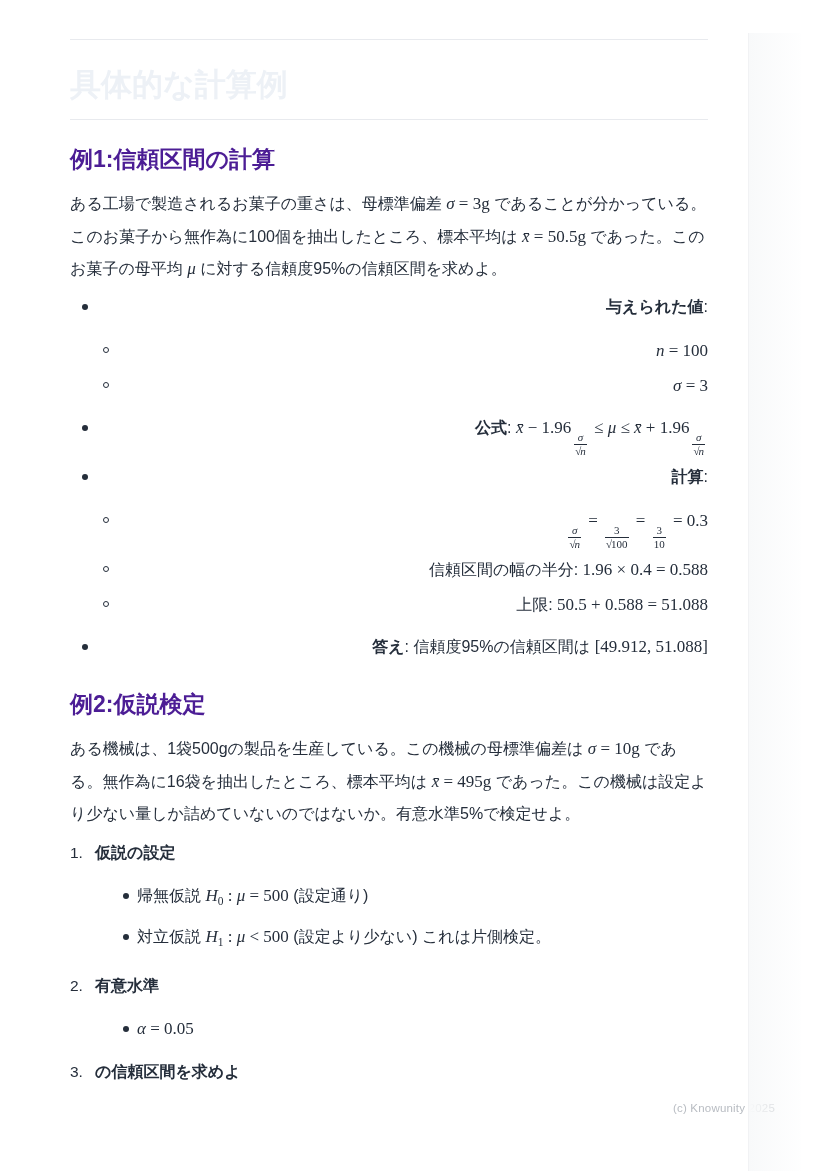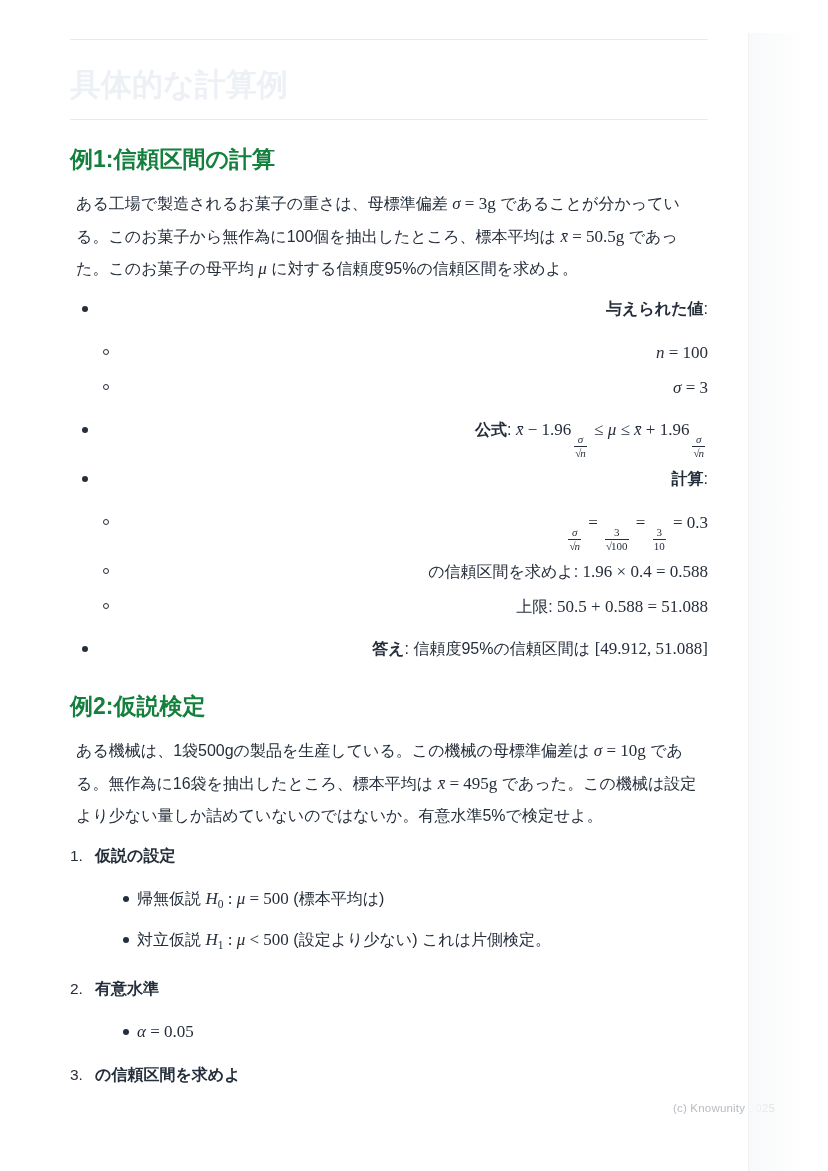--- a/index.html
+++ b/index.html
@@ -11,23 +11,23 @@
   }
   .page{position:absolute;inset:0;background:#fff;}
   .content{padding:39px 120px 0 70px;}
   hr.rule{border:0;border-top:1px solid #e8eaee;margin:0;}
   h1.doc-title{
     font-size:31px;line-height:39px;font-weight:700;
     color:#edf1f6;margin:25px 0 15px;
   }
   h2.ex-heading{
     font-size:23px;line-height:30px;font-weight:700;
-    color:#15803d;margin:24px 0 14px;
+    color:#4c1d95;margin:24px 0 14px;
   }
-  p.para{font-size:16px;line-height:32.5px;margin:6px;}
+  p.para{font-size:16px;line-height:32.5px;margin:0;}
   
   ul,ol{margin:0;padding:0;list-style:none;}
   ul.lv1{margin:4px 0 0;}
   ul.lv1 > li{position:relative;padding-left:26px;margin:2px 0;font-size:16px;line-height:33px;text-align:right;}
   ul.lv1 > li::before{
     content:"";position:absolute;left:12px;top:14px;width:6px;height:6px;
     border-radius:50%;background:#252e3b;
   }
   ul.lv2{margin:11px 0 9px 7px;}
   ul.lv2 > li{position:relative;padding-left:14px;margin:2px 0;font-size:16px;line-height:33px;}
@@ -109,39 +109,39 @@
           <li><span><span class="frac">
                   <span class="fnum mi">σ</span>
                   <span class="fden mi">√<span class="rad">n</span></span>
                 </span><span class="mm"> = </span><span class="frac">
                   <span class="fnum">3</span>
                   <span class="fden">√<span class="rad">100</span></span>
                 </span><span class="mm"> = </span><span class="frac">
                   <span class="fnum">3</span>
                   <span class="fden">10</span>
                 </span><span class="mm"> = 0.3</span></span></li>
-          <li><span><span class="tx">の信頼区間を求めよ: </span><span class="mm">1.96 × 0.4 = 0.588</span></span></li>
+          <li><span><span class="tx">信頼区間の幅の半分: </span><span class="mm">1.96 × 0.4 = 0.588</span></span></li>
           <li><span><span class="tx">上限: </span><span class="mm">50.5 + 0.588 = 51.088</span></span></li>
         </ul>
       </li>
       <li>
         <span class="line"><span class="bd">答え</span><span class="tx">: 信頼度95%の信頼区間は </span><span class="mm">[49.912, 51.088]</span></span>
       </li>
     </ul>
 
     <h2 class="ex-heading" style="margin-top:26px;">例2:仮説検定</h2>
 
     <p class="para"><span class="tx">ある機械は、1袋500gの製品を生産している。この機械の母標準偏差は </span><span class="mv">σ</span><span class="mm"> = 10g</span><span class="tx"> である。無作為に16袋を抽出したところ、標本平均は </span><span class="mv">x̄</span><span class="mm"> = 495g</span><span class="tx"> であった。この機械は設定より少ない量しか詰めていないのではないか。有意水準5%で検定せよ。</span></p>
 
     <ol class="olist">
       <li>
         <span class="onum">1.</span>
         <span class="line"><span class="bd">仮説の設定</span></span>
         <ul class="lv2b">
-          <li><span><span class="tx">帰無仮説 </span><span class="mv">H</span><span class="msub">0</span><span class="mm"> : </span><span class="mv">μ</span><span class="mm"> = 500</span><span class="tx"> (標本平均は)</span></span></li>
+          <li><span><span class="tx">帰無仮説 </span><span class="mv">H</span><span class="msub">0</span><span class="mm"> : </span><span class="mv">μ</span><span class="mm"> = 500</span><span class="tx"> (設定通り)</span></span></li>
           <li><span><span class="tx">対立仮説 </span><span class="mv">H</span><span class="msub">1</span><span class="mm"> : </span><span class="mv">μ</span><span class="mm"> &lt; 500</span><span class="tx"> (設定より少ない) </span><span class="it">これは片側検定。</span></span></li>
         </ul>
       </li>
       <li>
         <span class="onum">2.</span>
         <span class="line"><span class="bd">有意水準</span></span>
         <ul class="lv2b">
           <li><span><span class="mv">α</span><span class="mm"> = 0.05</span></span></li>
         </ul>
       </li>

